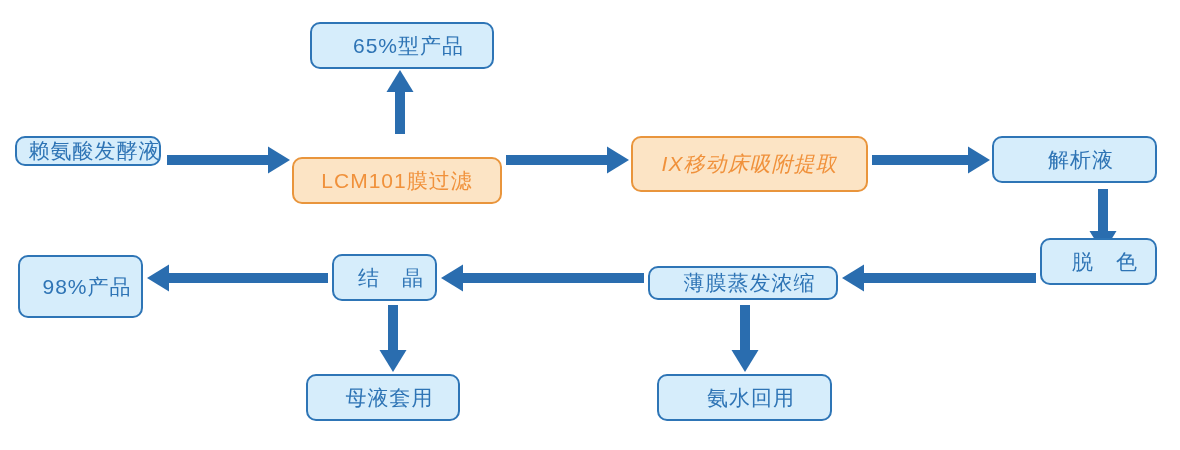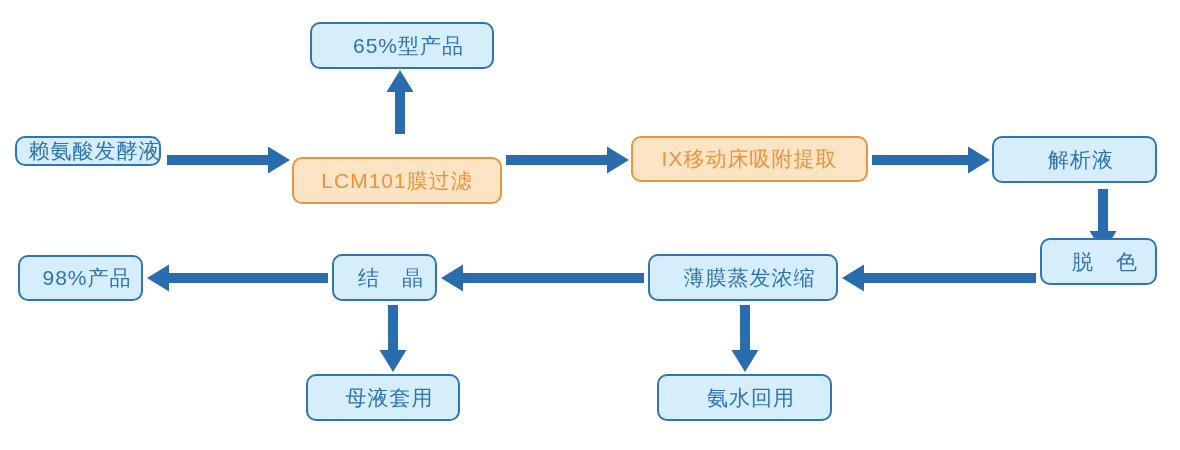--- a/index.html
+++ b/index.html
@@ -42,26 +42,26 @@
   }
   .node.orange {
     background: var(--orange-fill, #FCE4C5);
     border-color: var(--orange-border, #E9953C);
     color: var(--orange-text, #F0913B);
   }
   
   #n-product-65            { left: 310px; top: 22px;  width: 184px; height: 47px; }
   #n-lysine-broth          { left: 15px;  top: 136px; width: 146px; height: 30px; }
   #n-lcm101                { left: 292px; top: 136px; width: 210px; height: 47px; margin-top: 21px; }
-  #n-ix-bed                { left: 631px; top: 136px; width: 237px; height: 46px; }
+  #n-ix-bed                { left: 631px; top: 136px; width: 237px; height: 56px; font-style: italic; }
   #n-desorption            { left: 992px; top: 136px; width: 165px; height: 47px; }
   #n-decolor               { left: 1040px;top: 238px; width: 117px; height: 47px; }
-  #n-evaporation           { left: 648px; top: 254px; width: 190px; height: 47px; }
+  #n-evaporation           { left: 648px; top: 266px; width: 190px; height: 34px; }
   #n-crystallization       { left: 332px; top: 254px; width: 105px; height: 47px; }
-  #n-product-98            { left: 18px;  top: 255px; width: 125px; height: 46px; }
+  #n-product-98            { left: 18px;  top: 255px; width: 125px; height: 63px; }
   #n-mother-liquor         { left: 306px; top: 374px; width: 154px; height: 47px; }
   #n-ammonia               { left: 657px; top: 374px; width: 175px; height: 47px; }
 </style>
 </head>
 <body>
 
 <div id="canvas">
 
   <svg id="arrow-layer" xmlns="http://www.w3.org/2000/svg" viewBox="0 0 1180 450">
       <g>

